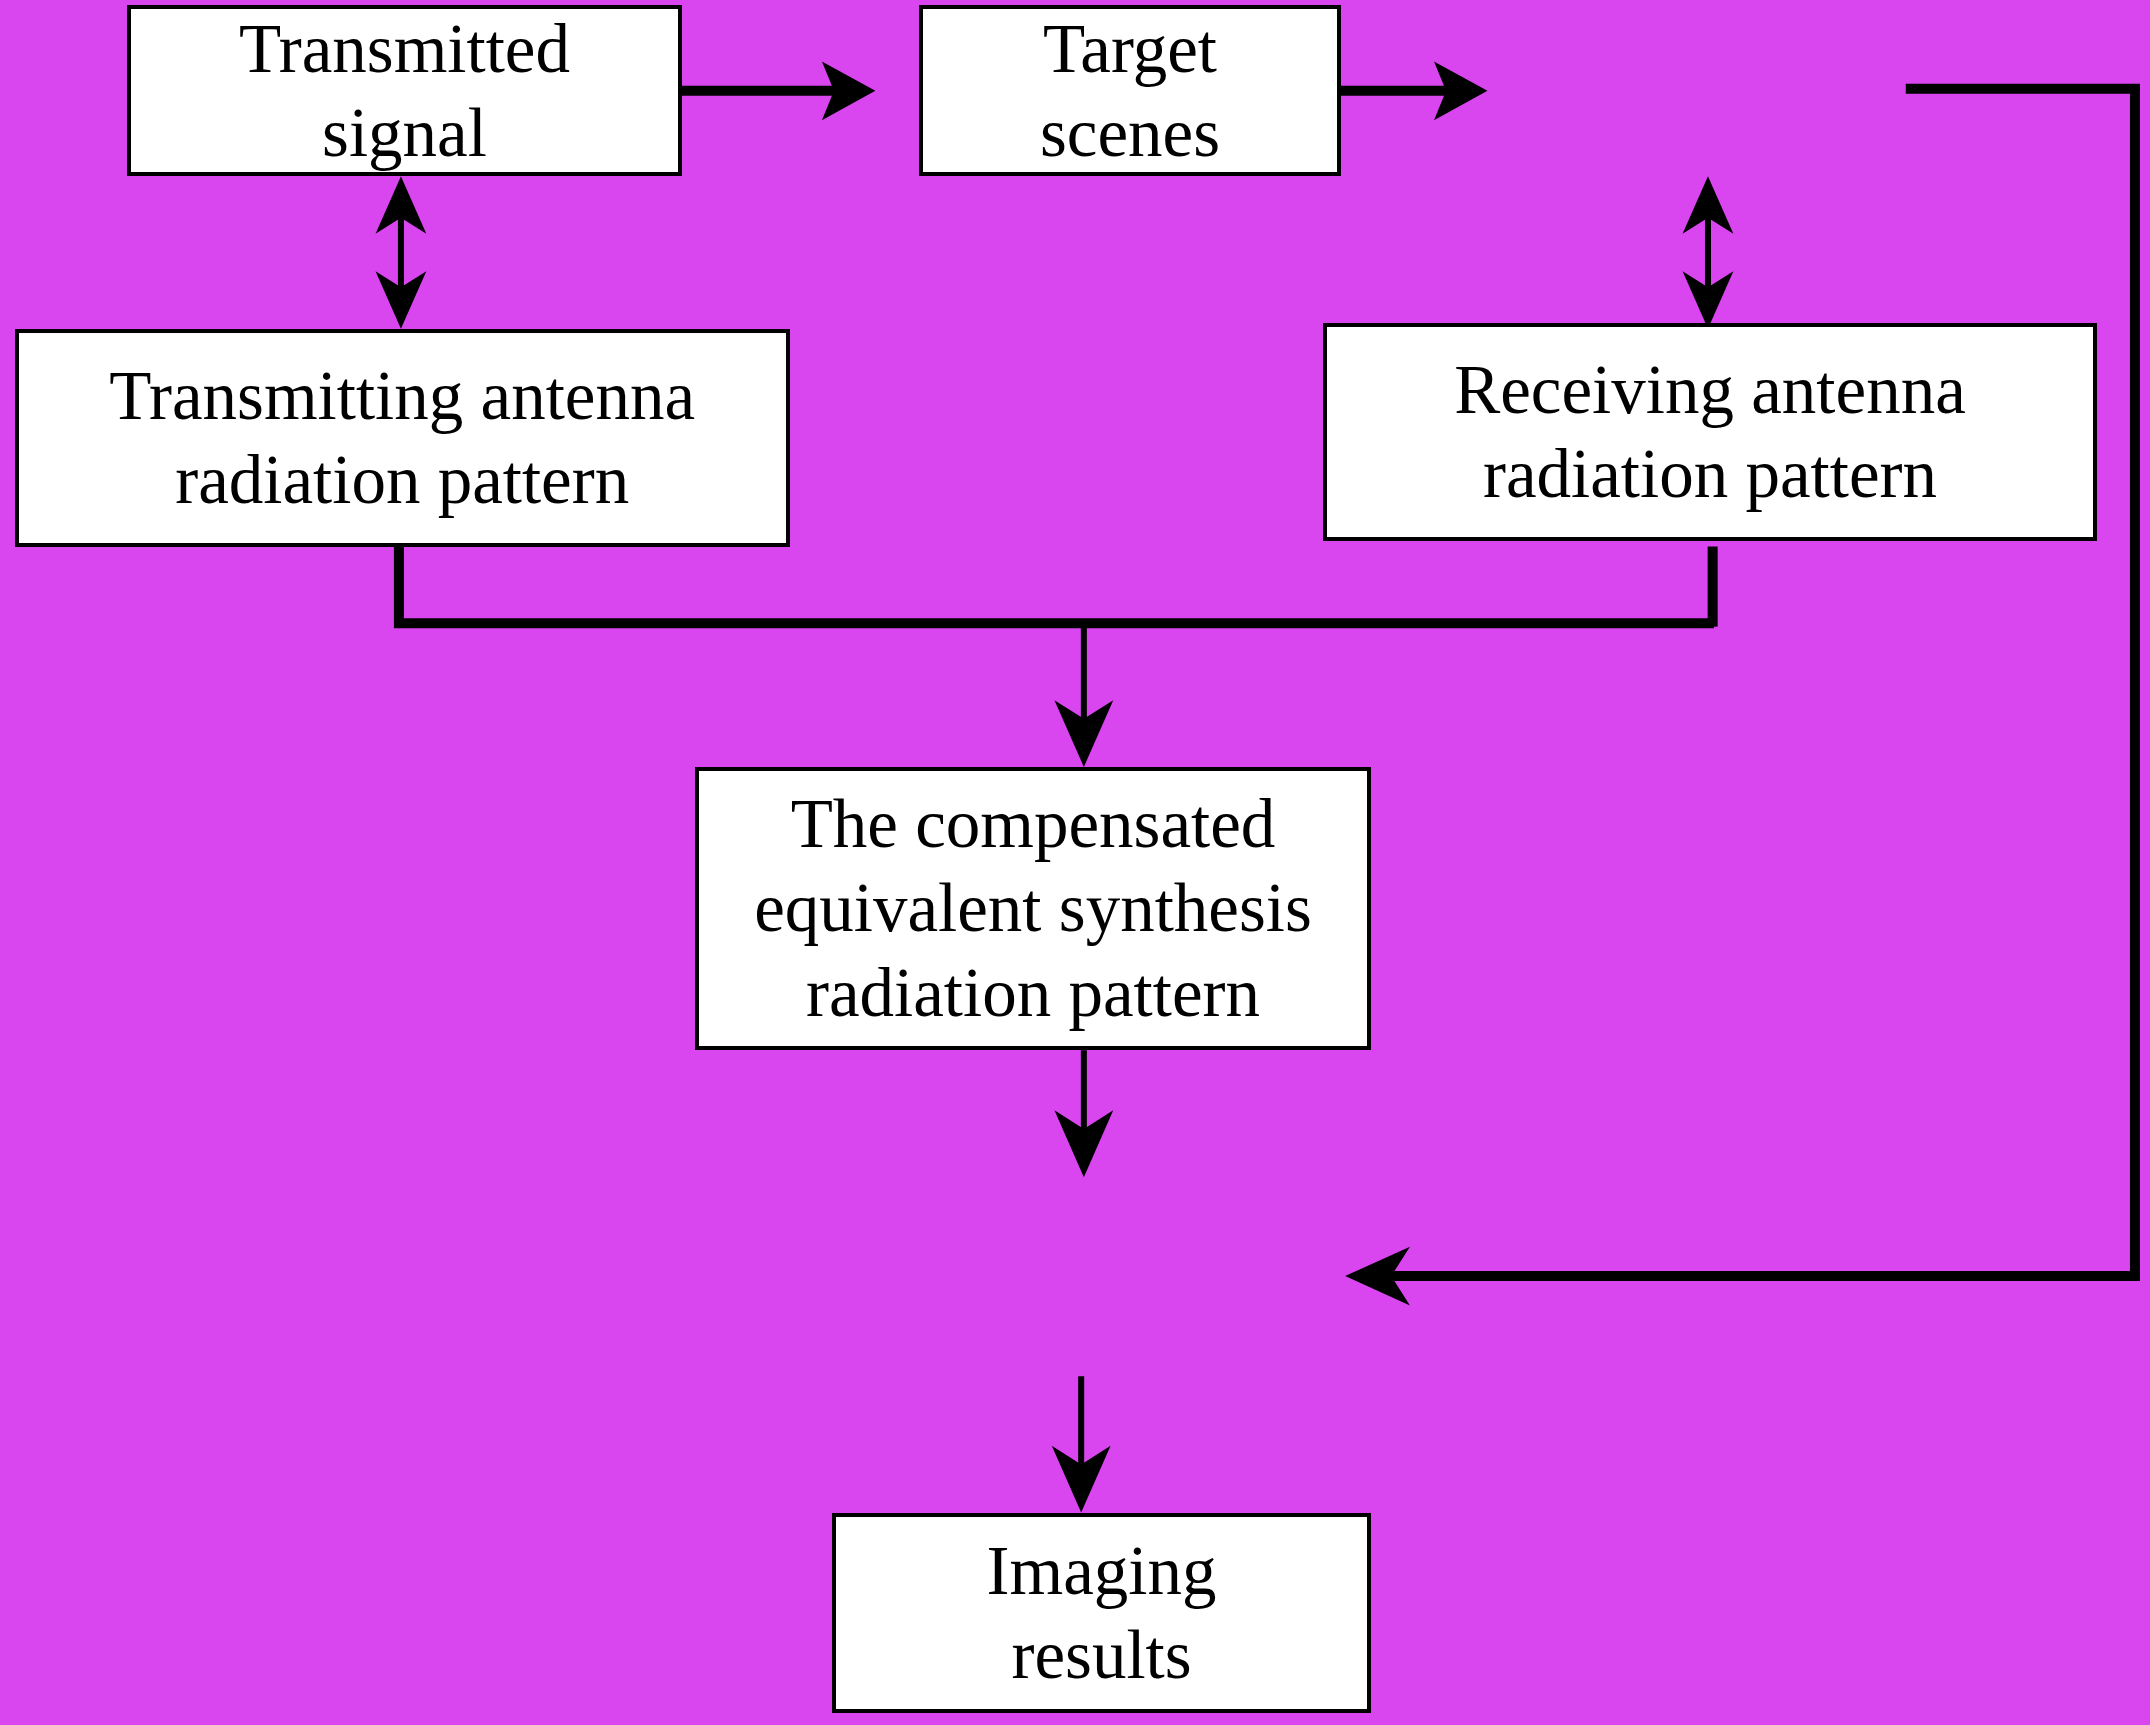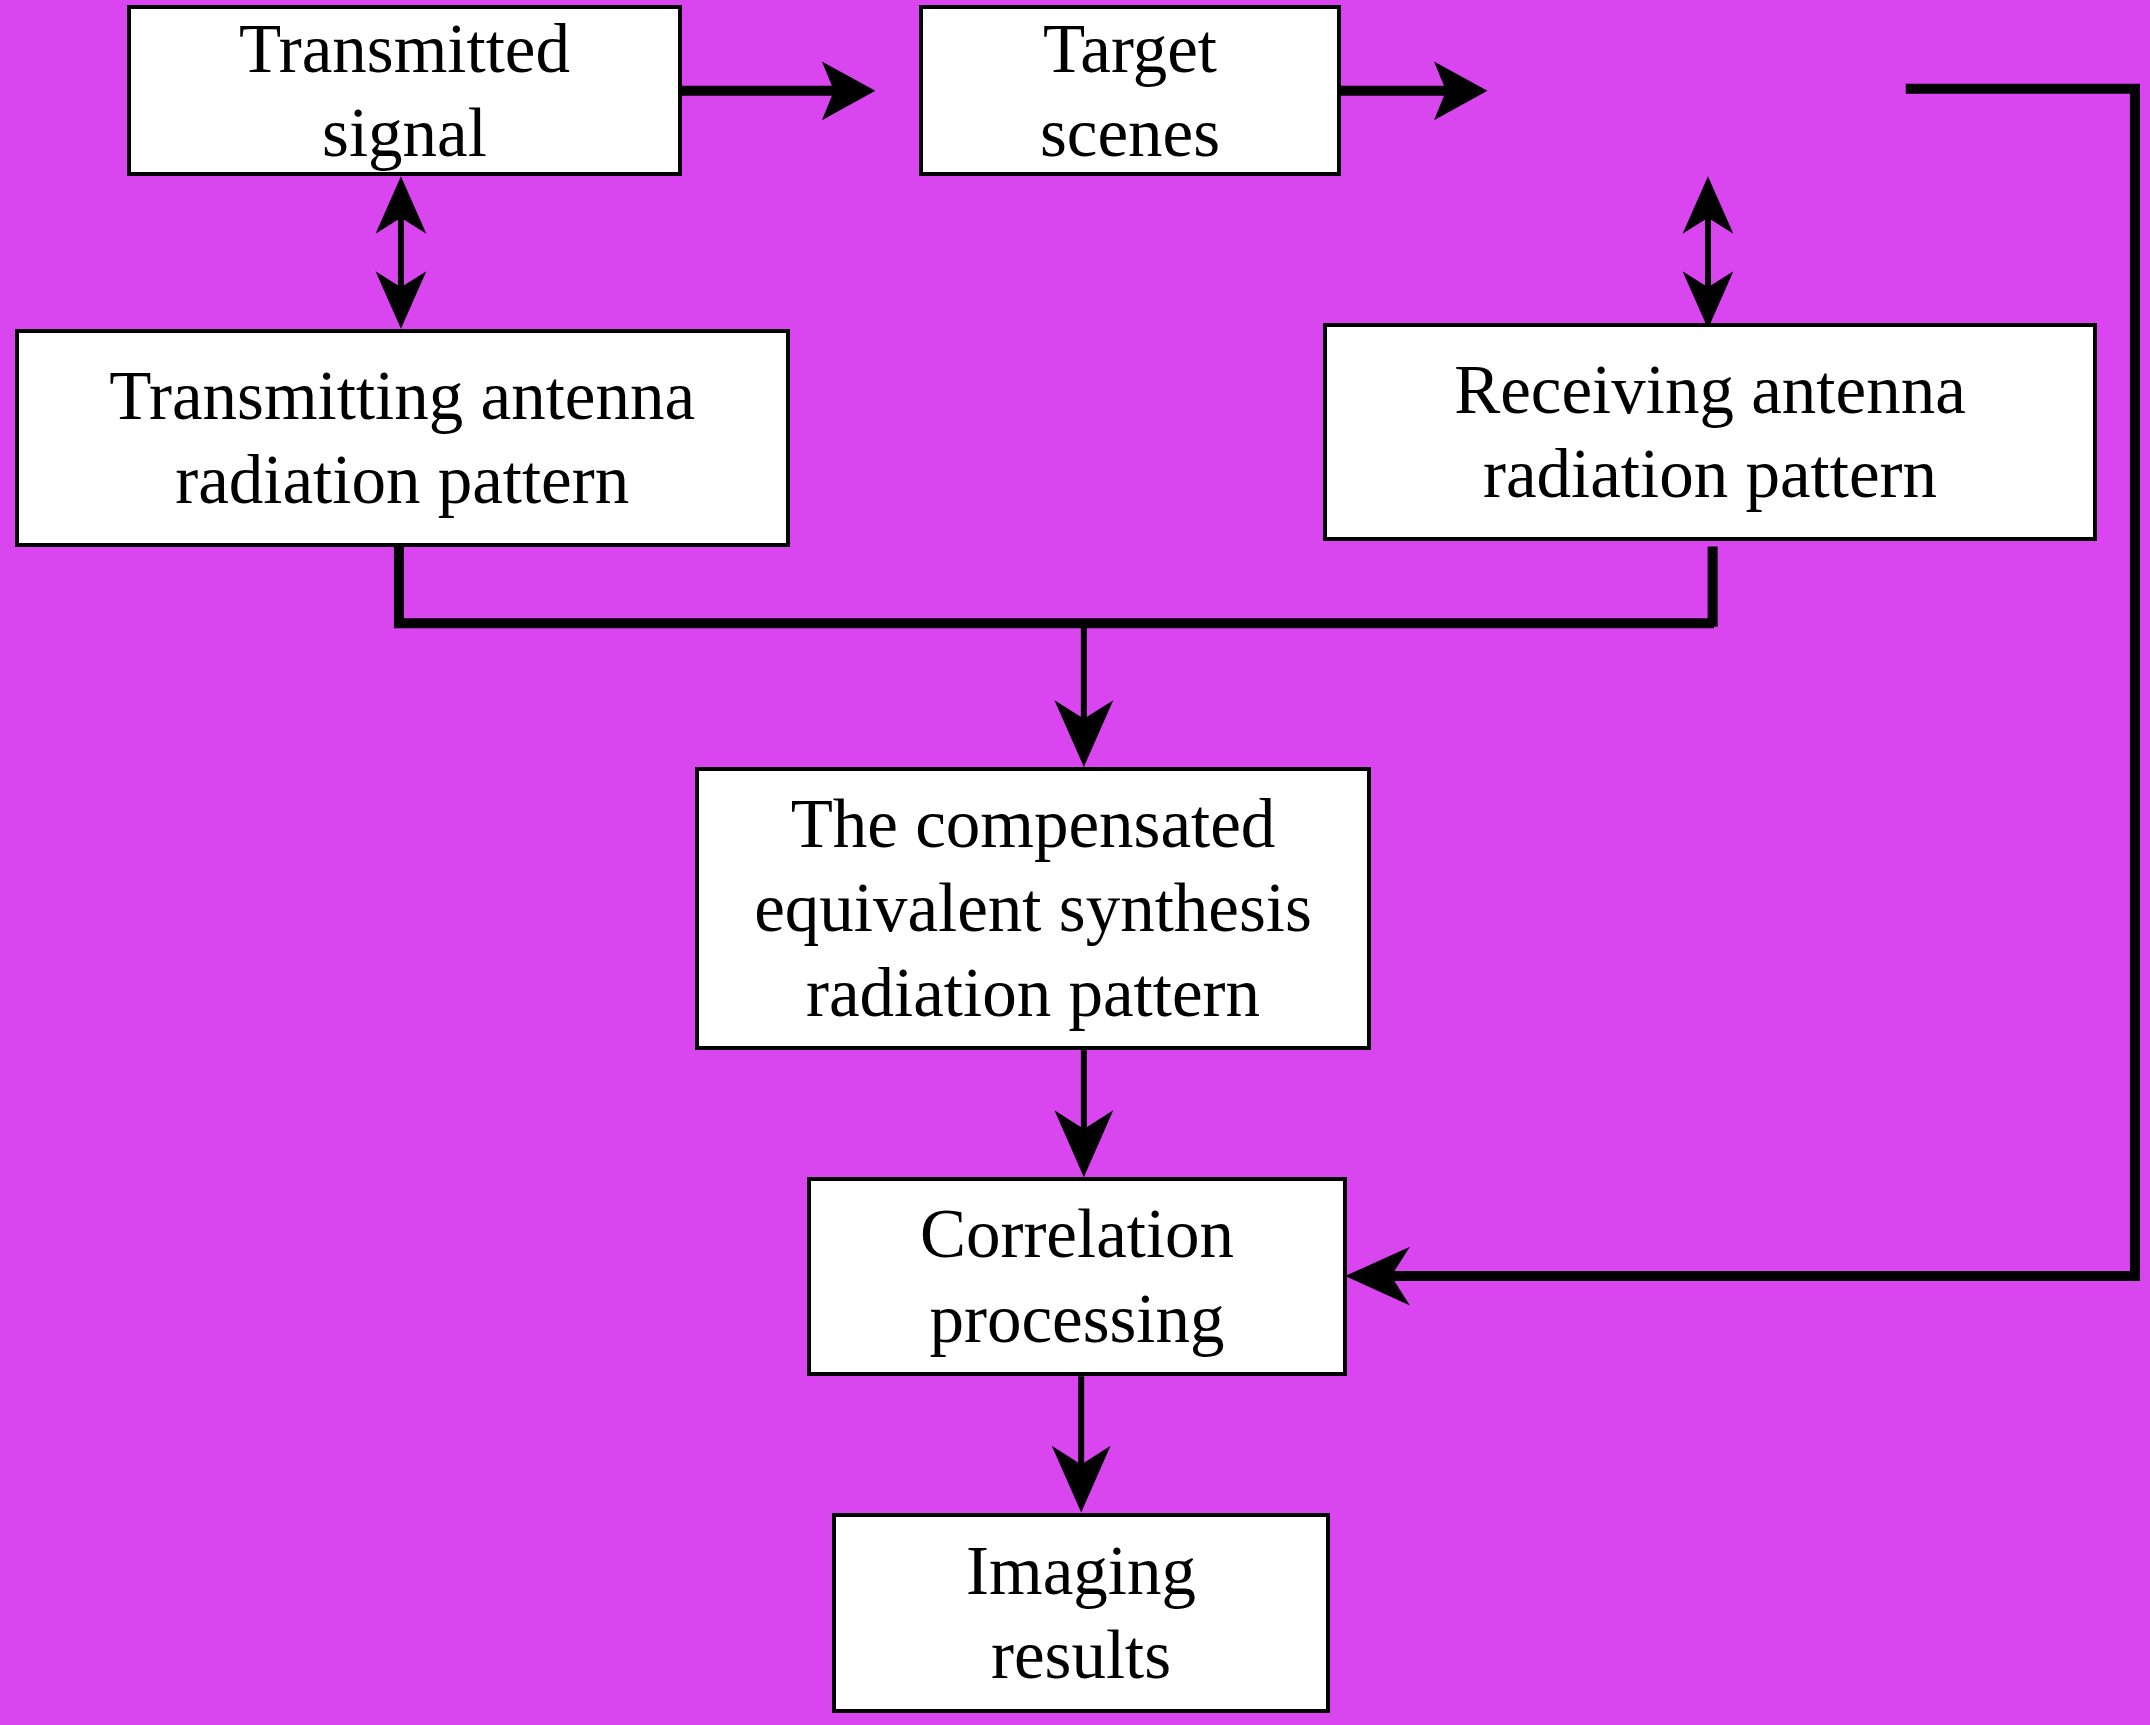--- a/index.html
+++ b/index.html
@@ -39,21 +39,21 @@
     letter-spacing: 0px;
   }
   
   #box-transmitted-signal { left:127px;  top:5.3px;    width:555px;  height:171px; }
   #box-target-scenes      { left:875px; top:5.3px;    width:422px;  height:171px;margin-left:44px; }
   #box-echo-signal        { left:1487px; top:5.3px;    width:418px;  height:171px; }
   #box-tx-antenna         { left:14.7px;   top:329px;  width:775px; height:218px; }
   #box-rx-antenna         { left:1323px; top:323px;  width:774px; height:218px; }
   #box-compensated        { left:695px; top:767px; width:676px; height:283px; }
   #box-correlation        { left:807px; top:1177px; width:540px;  height:199px; }
-  #box-imaging            { left:832px; top:1513px; width:498px;  height:200px; }
+  #box-imaging            { left:832px; top:1513px; width:539px;  height:200px; }
 
   #wires {
     position: absolute;
     left: 0; top: 0;
     width: 2151px;
     height: 1725px;
     z-index: 1;
   }
   #wires line, #wires polyline, #wires path {
     stroke: #000000;
@@ -141,24 +141,20 @@
     <span class="label">Receiving antenna
 radiation pattern</span>
   </div>
 
   <div class="node" id="box-compensated">
     <span class="label">The compensated
 equivalent synthesis
 radiation pattern</span>
   </div>
 
-  <div class="node" id="box-correlation">
-    <span class="label">Correlation
-processing</span>
-  </div>
 
   <div class="node" id="box-imaging">
     <span class="label">Imaging
 results</span>
   </div>
 
 </div>
 
 
 </body></html>

